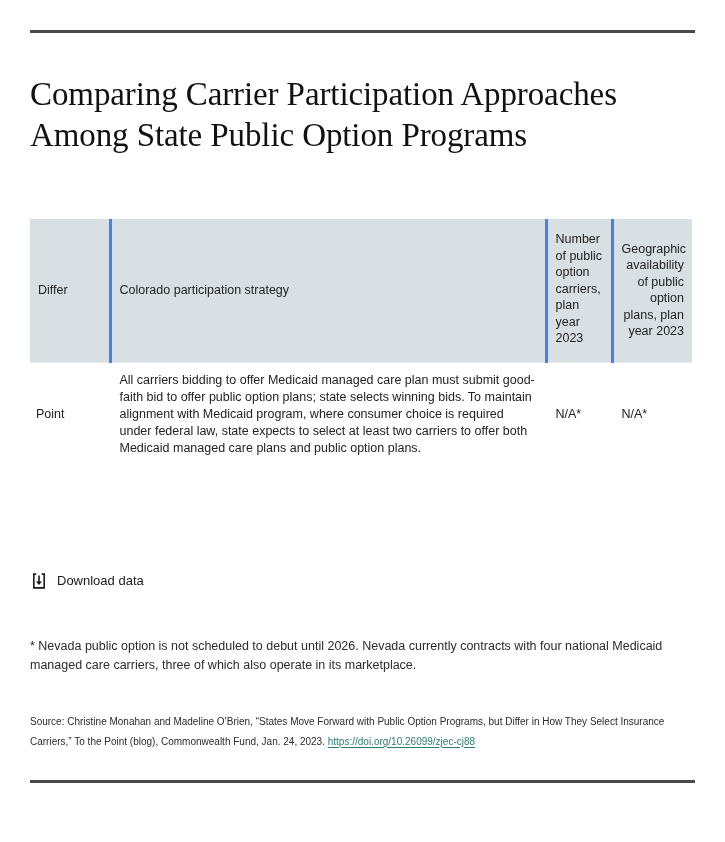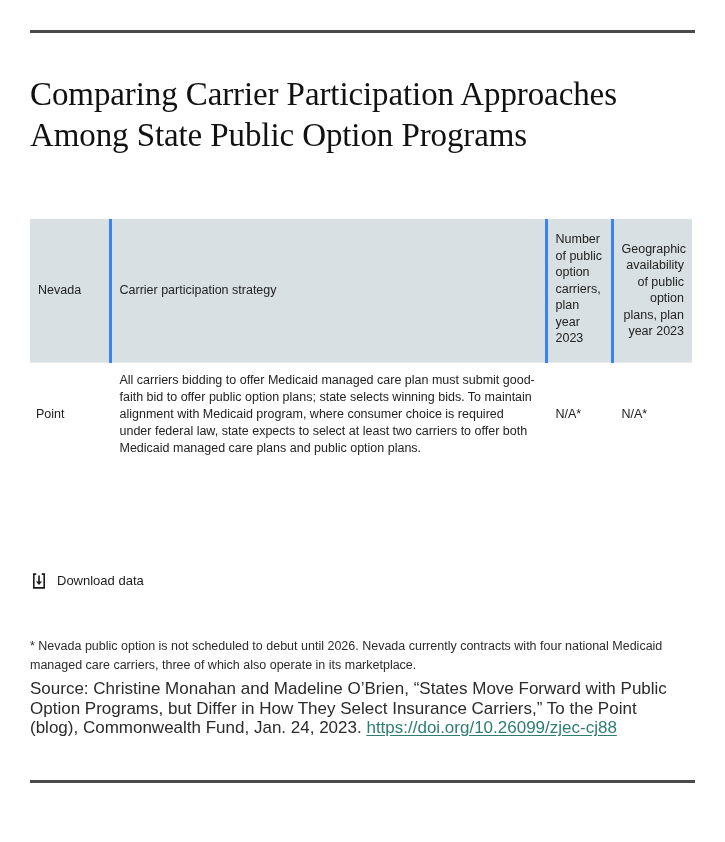--- a/index.html
+++ b/index.html
@@ -131,23 +131,23 @@
     left: 30px;
     top: 624px;
     width: 640px;
     font-size: 12.5px;
     line-height: 19.5px;
     color: #2b2b2b;
   }
   .source {
     position: absolute;
     left: 30px;
-    top: 662px;
+    top: 702px;
     width: 650px;
-    font-size: 17px;
+    font-size: 10px;
     line-height: 19.5px;
     color: #2b2b2b;
   }
   .source a.doi {
     color: #2e7d73;
     text-decoration: underline;
     text-underline-offset: 2px;
   }
 </style>
 </head>
@@ -162,22 +162,22 @@
   <div class="table-wrap">
     <table class="data">
       <colgroup>
         <col class="c-state">
         <col class="c-strat">
         <col class="c-num">
         <col class="c-geo">
       </colgroup>
       <thead>
         <tr>
-          <th>Nevada</th>
-          <th>Carrier participation strategy</th>
+          <th>Differ</th>
+          <th>Colorado participation strategy</th>
           <th class="top-align">Number of public option carriers, plan year 2023</th>
           <th class="last">Geographic availability of public option plans, plan year 2023</th>
         </tr>
       </thead>
       <tbody>
         <tr class="plain">
           <td class="cell-state">Point</td>
           <td>All carriers bidding to offer Medicaid managed care plan must submit good-faith bid to offer public option plans; state selects winning bids. To maintain alignment with Medicaid program, where consumer choice is required under federal law, state expects to select at least two carriers to offer both Medicaid managed care plans and public option plans.</td>
           <td>N/A*</td>
           <td class="last">N/A*</td>

